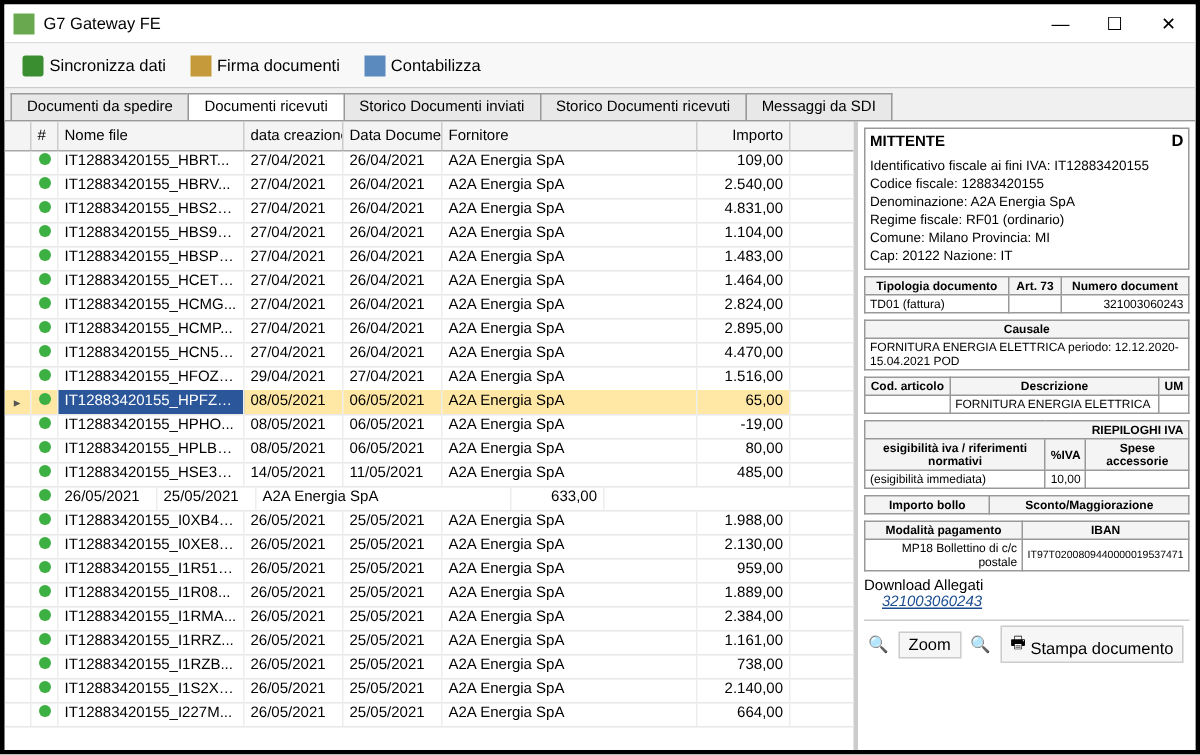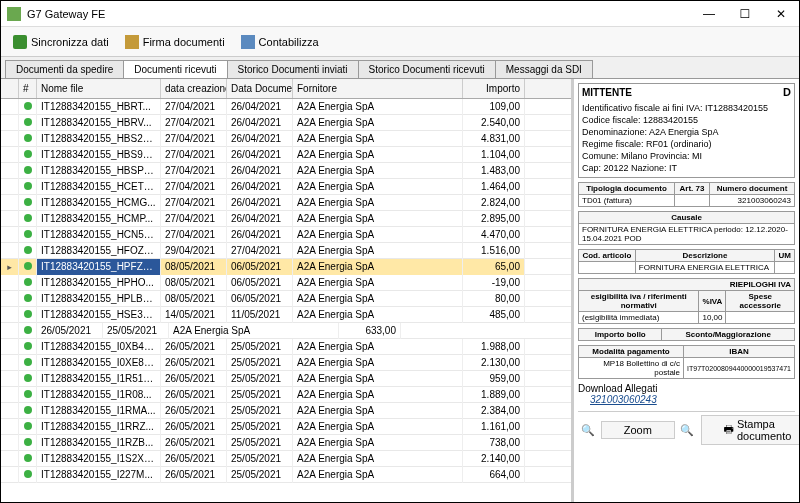--- a/index.html
+++ b/index.html
@@ -1,17 +1,17 @@
 <!DOCTYPE html>
 <html><head>
 <meta charset="utf-8">
 <style>
 *{box-sizing:border-box;margin:0;padding:0;font-family:"Segoe UI",Tahoma,sans-serif;font-size:11px}
 body{background:#f0f0f0;width:800px;height:503px;overflow:hidden}
-.window{width:800px;height:503px;background:#fff;border:1px solid #000000;display:flex;flex-direction:column}
+.window{width:800px;height:503px;background:#fff;border:3px solid #000000;display:flex;flex-direction:column}
 .titlebar{height:26px;background:#fff;display:flex;align-items:center;padding:0 0 0 6px;border-bottom:1px solid #ddd}
 .titlebar-icon{width:14px;height:14px;background:#6aa84f;margin-right:6px}
 .titlebar-title{flex:1;font-size:11px}
 .win-btns{display:flex}
 .win-btn{width:36px;height:26px;display:flex;align-items:center;justify-content:center;font-size:12px}
 .toolbar{height:30px;display:flex;align-items:center;padding:0 6px;gap:4px;border-bottom:1px solid #ccc;background:#f8f8f8}
 .tool-btn{display:flex;align-items:center;gap:4px;padding:3px 6px;border-radius:2px}
 .tool-icon{width:14px;height:14px;display:inline-block}
 .spacer{flex:1}
 .tabbar{height:22px;display:flex;align-items:flex-end;padding:0 4px;border-bottom:1px solid #999;background:#f0f0f0}
@@ -19,37 +19,37 @@
 .tab.active{background:#fff;z-index:1}
 .content{flex:1;display:flex;overflow:hidden}
 .grid-pane{flex:1;display:flex;flex-direction:column;border-right:3px solid #ccc;overflow:hidden}
 .grid-header{display:flex;background:#f4f4f4;border-bottom:1px solid #aaa}
 .gh{padding:4px 4px;border-right:1px solid #ccc;font-size:10px;overflow:hidden;white-space:nowrap;text-align:left}
 .gh0{width:18px}.gh1{width:18px}.gh2{width:124px}.gh3{width:66px}.gh4{width:66px}.gh5{width:170px}.gh6{width:62px;text-align:right}
 .grid-body{flex:1;overflow:auto}
 .grid-body::-webkit-scrollbar{width:14px}
 .grid-body::-webkit-scrollbar-track{background:#f0f0f0}
 .grid-body::-webkit-scrollbar-thumb{background:#c0c0c0;border:1px solid #aaa}
-.row{display:flex;height:16px;border-bottom:1px solid #e8e8e8;align-items:center}
+.row{display:flex;height:16px;border-bottom:1px solid #e8e8e8;align-items:flex-end}
 .row.sel .cell{background:#ffe8a6}
 .row.sel .cell.c2{background:#2b579a;color:#fff}
 .cell{padding:0 4px;border-right:1px solid #eee;font-size:10px;overflow:hidden;white-space:nowrap;text-overflow:ellipsis;height:16px;line-height:16px}
 .c0{width:18px;text-align:center}.c1{width:18px;text-align:center}.c2{width:124px}.c3{width:66px}.c4{width:66px}.c5{width:170px}.c6{width:62px;text-align:right}
 .dot{width:8px;height:8px;border-radius:50%;background:#3cb043;display:inline-block}
 .arrow{font-size:9px;color:#555}
 .detail-pane{width:225px;padding:4px;overflow:auto;background:#fff;font-size:9px}
 .section{border:1px solid #999;margin-bottom:4px;padding:3px}
 .sec-title{font-weight:bold;font-size:10px;margin-bottom:4px}
 .sec-line{font-size:9px;line-height:12px;white-space:nowrap;overflow:hidden;text-overflow:ellipsis}
 .mini-table{width:100%;border-collapse:collapse;margin-bottom:4px}
 .mini-table th,.mini-table td{border:1px solid #999;padding:1px 3px;font-size:8px;text-align:center;background:#f4f4f4}
 .mini-table td{background:#fff}
 .download-link{color:#1a4d8f;text-decoration:underline;font-style:italic}
 .btm-toolbar{display:flex;gap:6px;padding:3px;border-top:1px solid #ccc;align-items:center}
-.btm-btn{display:flex;align-items:center;gap:3px;padding:2px 22px;border:1px solid #ccc;background:#f6f6f6;font-size:10px}
+.btm-btn{display:flex;align-items:flex-end;gap:3px;padding:2px 6px;border:1px solid #ccc;background:#f6f6f6;font-size:10px}
 </style>
 </head>
 <body>
 
 <div class="window">
   <div class="titlebar">
     <span class="titlebar-icon"></span>
     <span class="titlebar-title">G7 Gateway FE</span>
     <div class="win-btns">
       <div class="win-btn">—</div>

